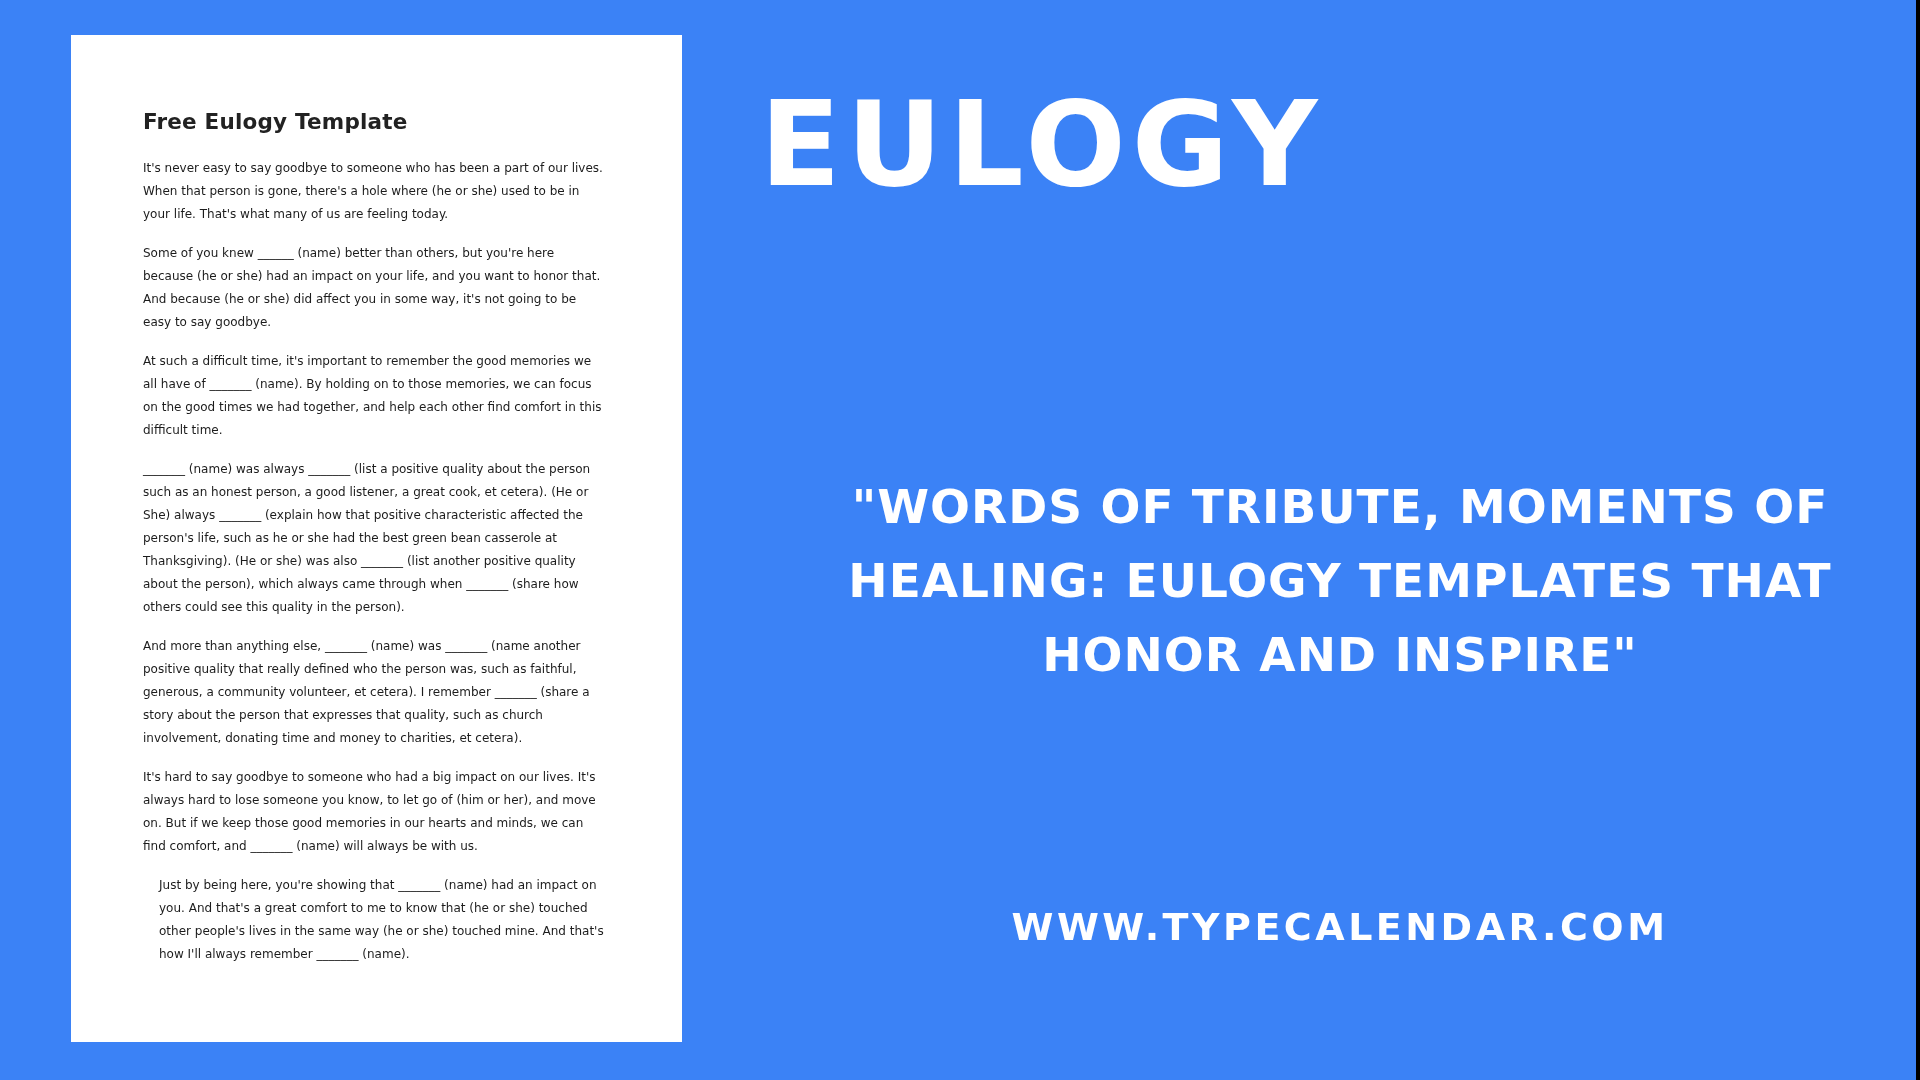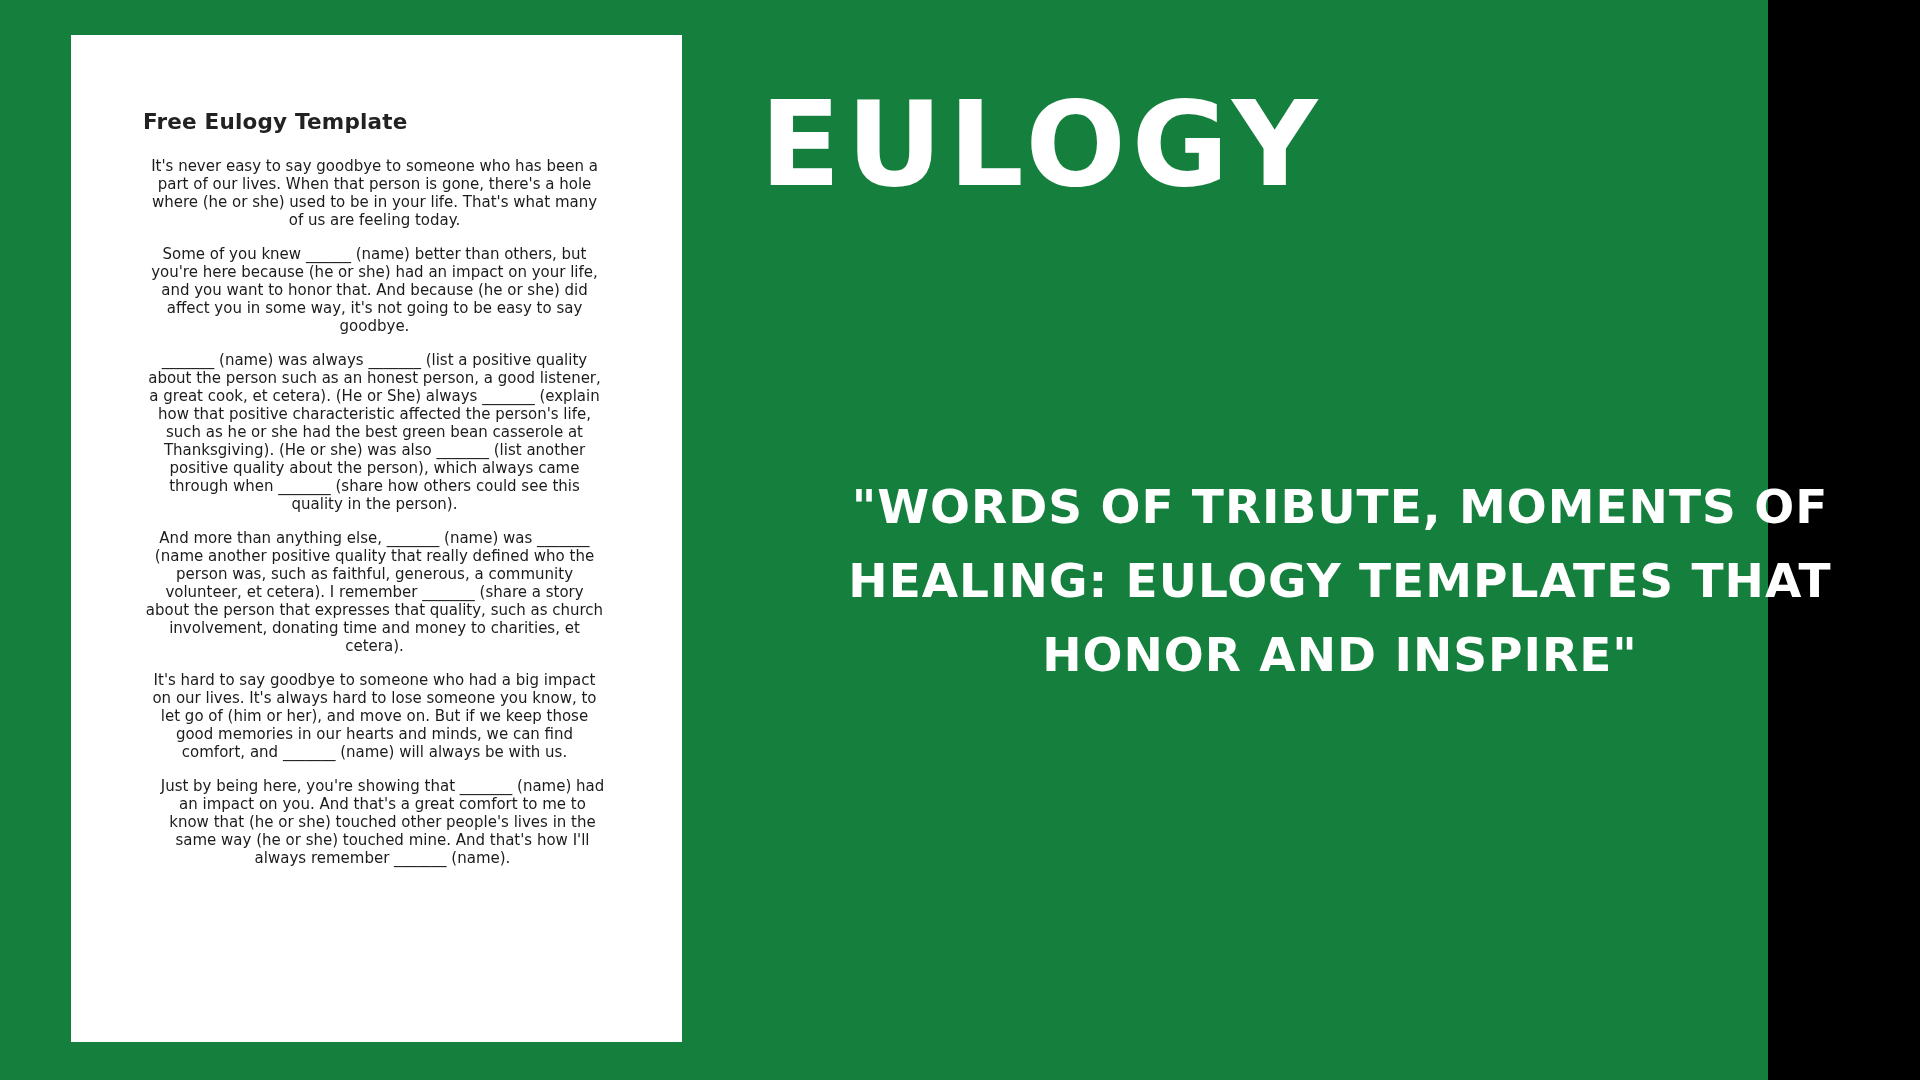--- a/index.html
+++ b/index.html
@@ -8,23 +8,23 @@
     background: #000000;
   }
   body {
     width: 1920px;
     height: 1080px;
     overflow: hidden;
     font-family: "Liberation Sans", sans-serif;
   }
   .canvas {
     position: relative;
-    width: 1768px;
+    width: 1916px;
     height: 1080px;
-    background: #15803d;
+    background: #3b82f6;
   }
 
   
   .page {
     position: absolute;
     left: 71px;
     top: 35px;
     width: 611px;
     height: 1007px;
     background: #ffffff;
@@ -35,25 +35,25 @@
     font-family: "DejaVu Sans", sans-serif;
     font-weight: bold;
     font-size: 21.5px;
     color: #222222;
     letter-spacing: 0.2px;
     margin: 0 0 22px 0;
     line-height: 1.2;
   }
   .doc-para {
     font-family: "DejaVu Sans", sans-serif;
-    font-size: 15px;
-    line-height: 18px;
+    font-size: 12px;
+    line-height: 23px;
     color: #1c1c1c;
     margin: 0 0 16px 0;
-    text-align: center;
+    text-align: left;
     white-space: pre-wrap;
   }
   .doc-para:last-child { margin-bottom: 0; margin-left: 16px; }
 
   
   .promo {
     position: absolute;
     left: 760px;
     top: 0;
     width: 1160px;
@@ -101,24 +101,26 @@
 </style>
 </head>
 <body>
 
 <div class="canvas">
 
   <div class="page">
     <h1 class="doc-title">Free Eulogy Template</h1>
     <p class="doc-para">It's never easy to say goodbye to someone who has been a part of our lives. When that person is gone, there's a hole where (he or she) used to be in your life. That's what many of us are feeling today.</p>
     <p class="doc-para">Some of you knew ______ (name) better than others, but you're here because (he or she) had an impact on your life, and you want to honor that. And because (he or she) did affect you in some way, it's not going to be easy to say goodbye.</p>
+    <p class="doc-para">At such a difficult time, it's important to remember the good memories we all have of _______ (name). By holding on to those memories, we can focus on the good times we had together, and help each other find comfort in this difficult time.</p>
     <p class="doc-para">_______ (name) was always _______ (list a positive quality about the person such as an honest person, a good listener, a great cook, et cetera). (He or She) always _______ (explain how that positive characteristic affected the person's life, such as he or she had the best green bean casserole at Thanksgiving). (He or she) was also _______ (list another positive quality about the person), which always came through when _______ (share how others could see this quality in the person).</p>
     <p class="doc-para">And more than anything else, _______ (name) was _______ (name another positive quality that really defined who the person was, such as faithful, generous, a community volunteer, et cetera). I remember _______ (share a story about the person that expresses that quality, such as church involvement, donating time and money to charities, et cetera).</p>
     <p class="doc-para">It's hard to say goodbye to someone who had a big impact on our lives. It's always hard to lose someone you know, to let go of (him or her), and move on. But if we keep those good memories in our hearts and minds, we can find comfort, and _______ (name) will always be with us.</p>
     <p class="doc-para">Just by being here, you're showing that _______ (name) had an impact on you. And that's a great comfort to me to know that (he or she) touched other people's lives in the same way (he or she) touched mine. And that's how I'll always remember _______ (name).</p>
   </div>
 
   <div class="promo">
     <div class="promo-word">EULOGY</div>
     <div class="promo-headline">"WORDS OF TRIBUTE, MOMENTS OF HEALING: EULOGY TEMPLATES THAT HONOR AND INSPIRE"</div>
+    <div class="promo-url">WWW.TYPECALENDAR.COM</div>
   </div>
 
 </div>
 
 </body></html>

